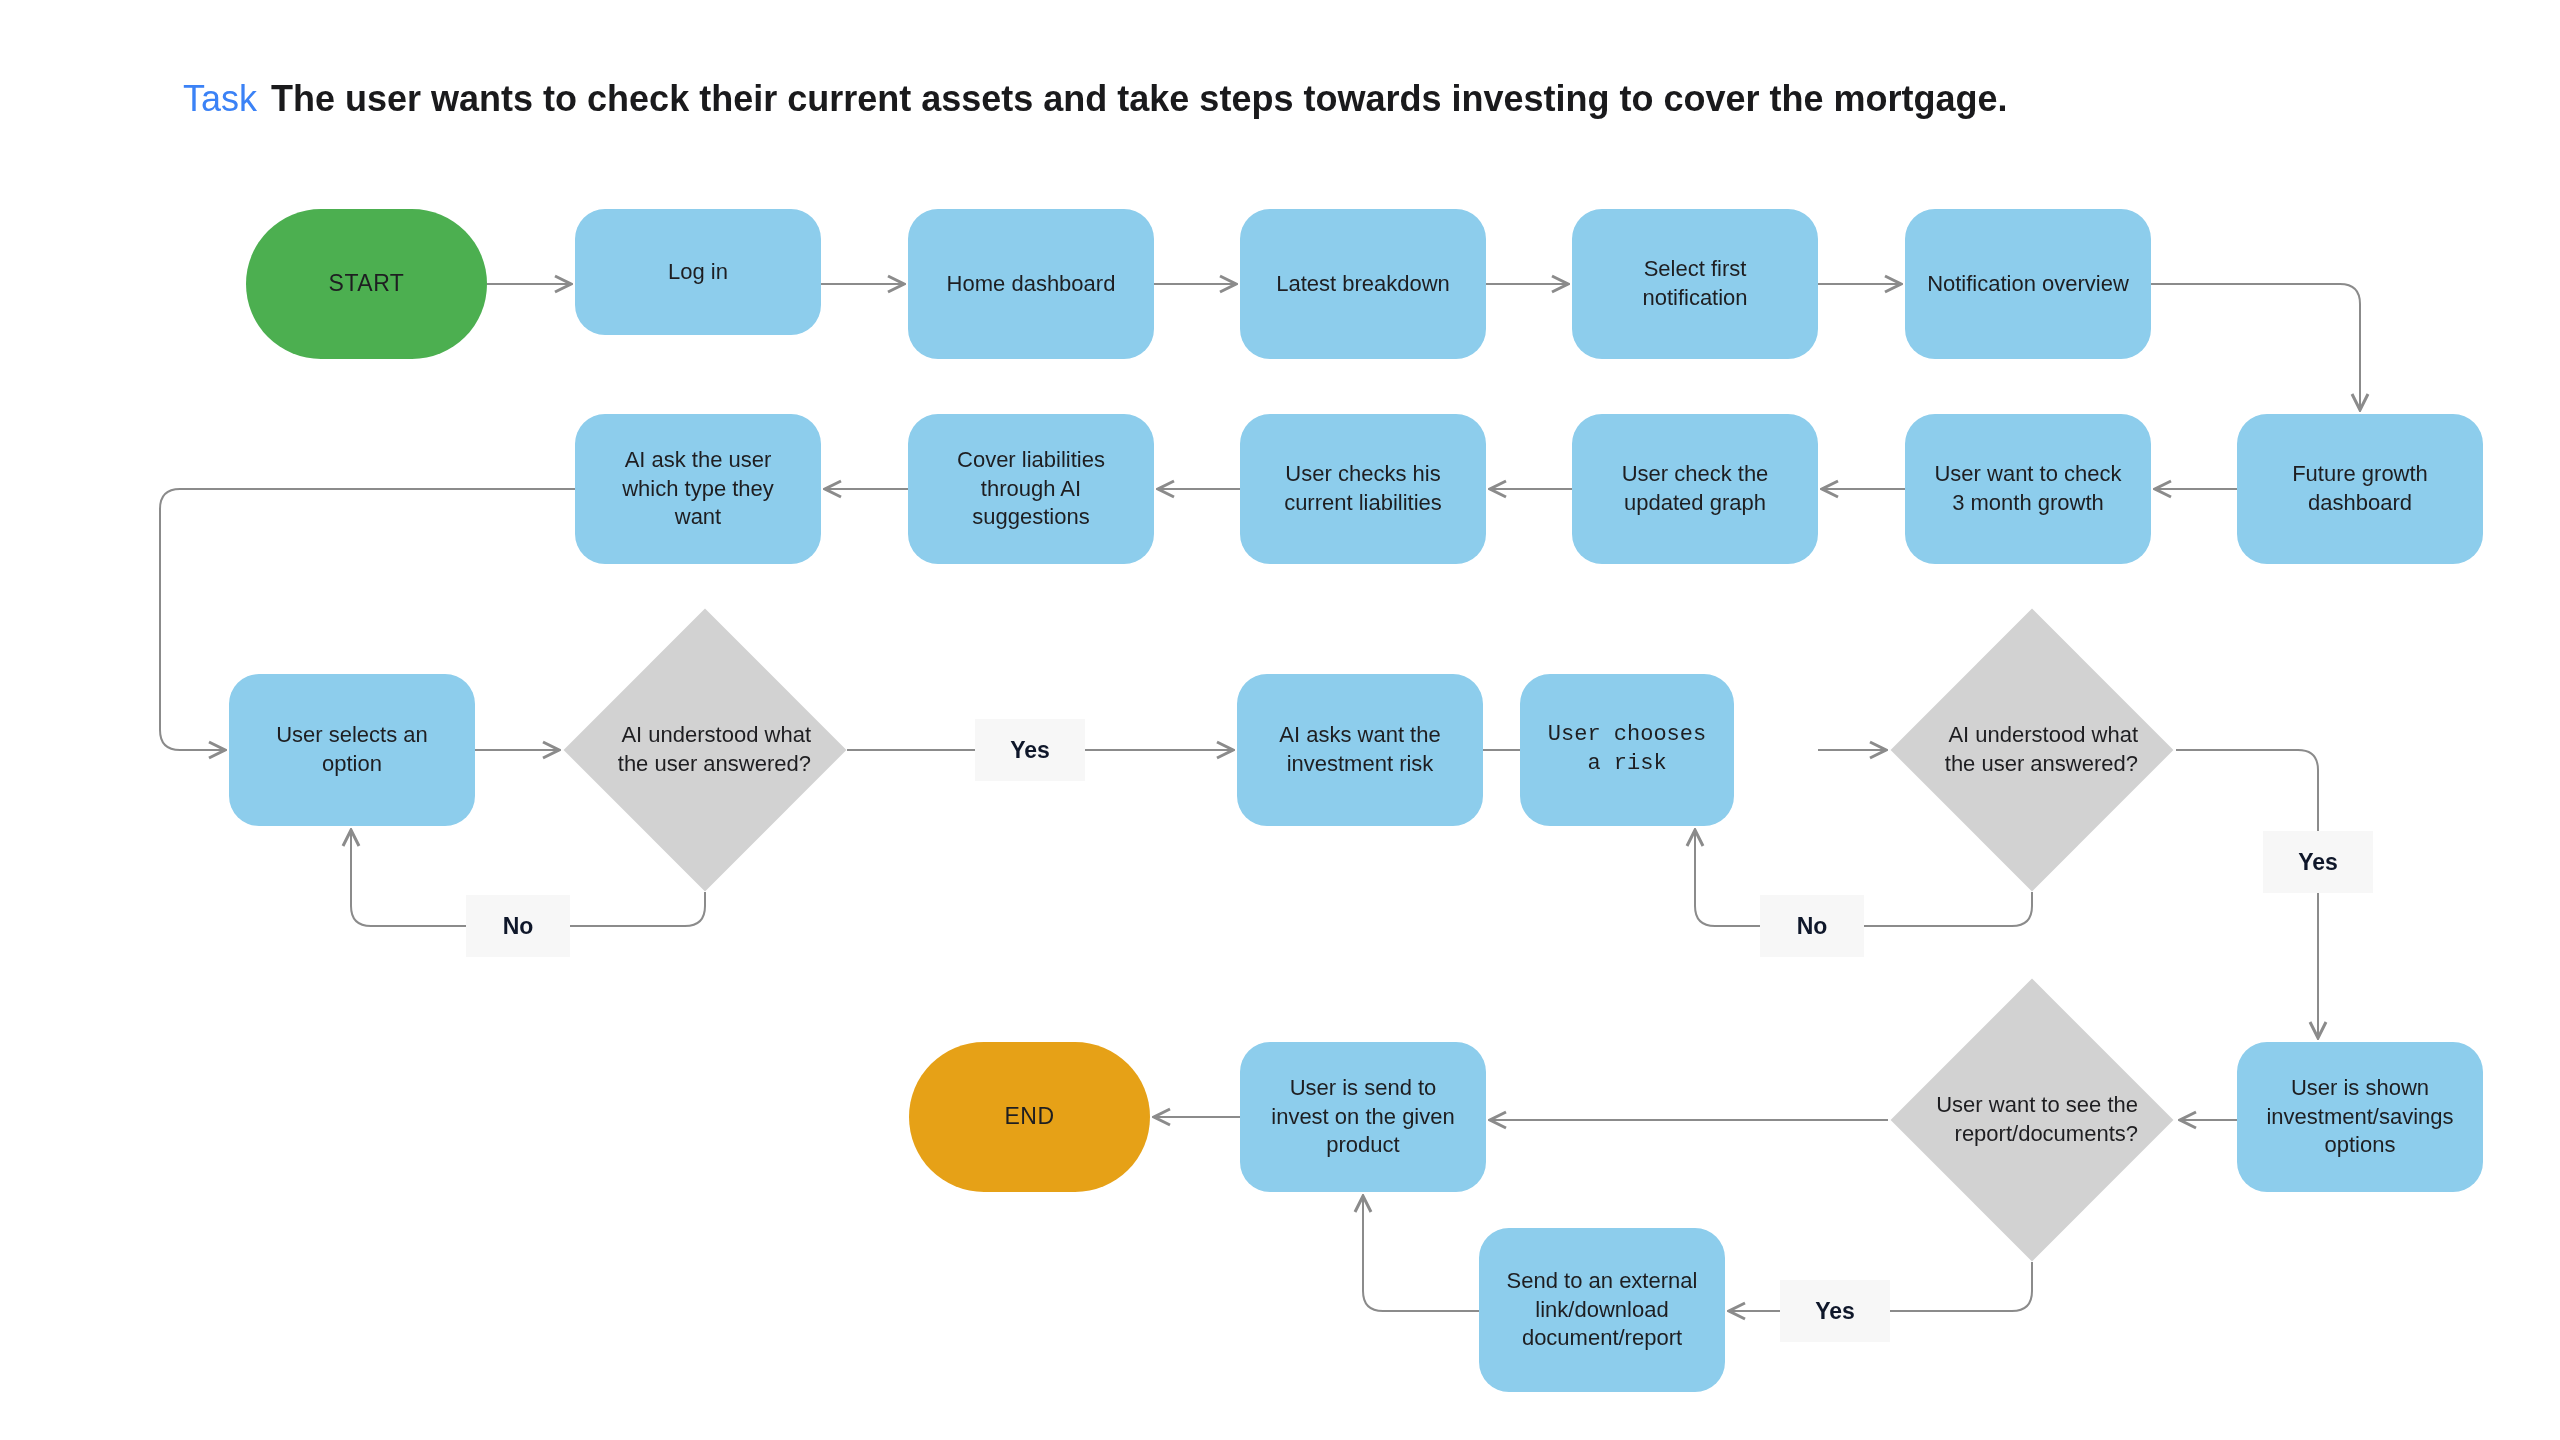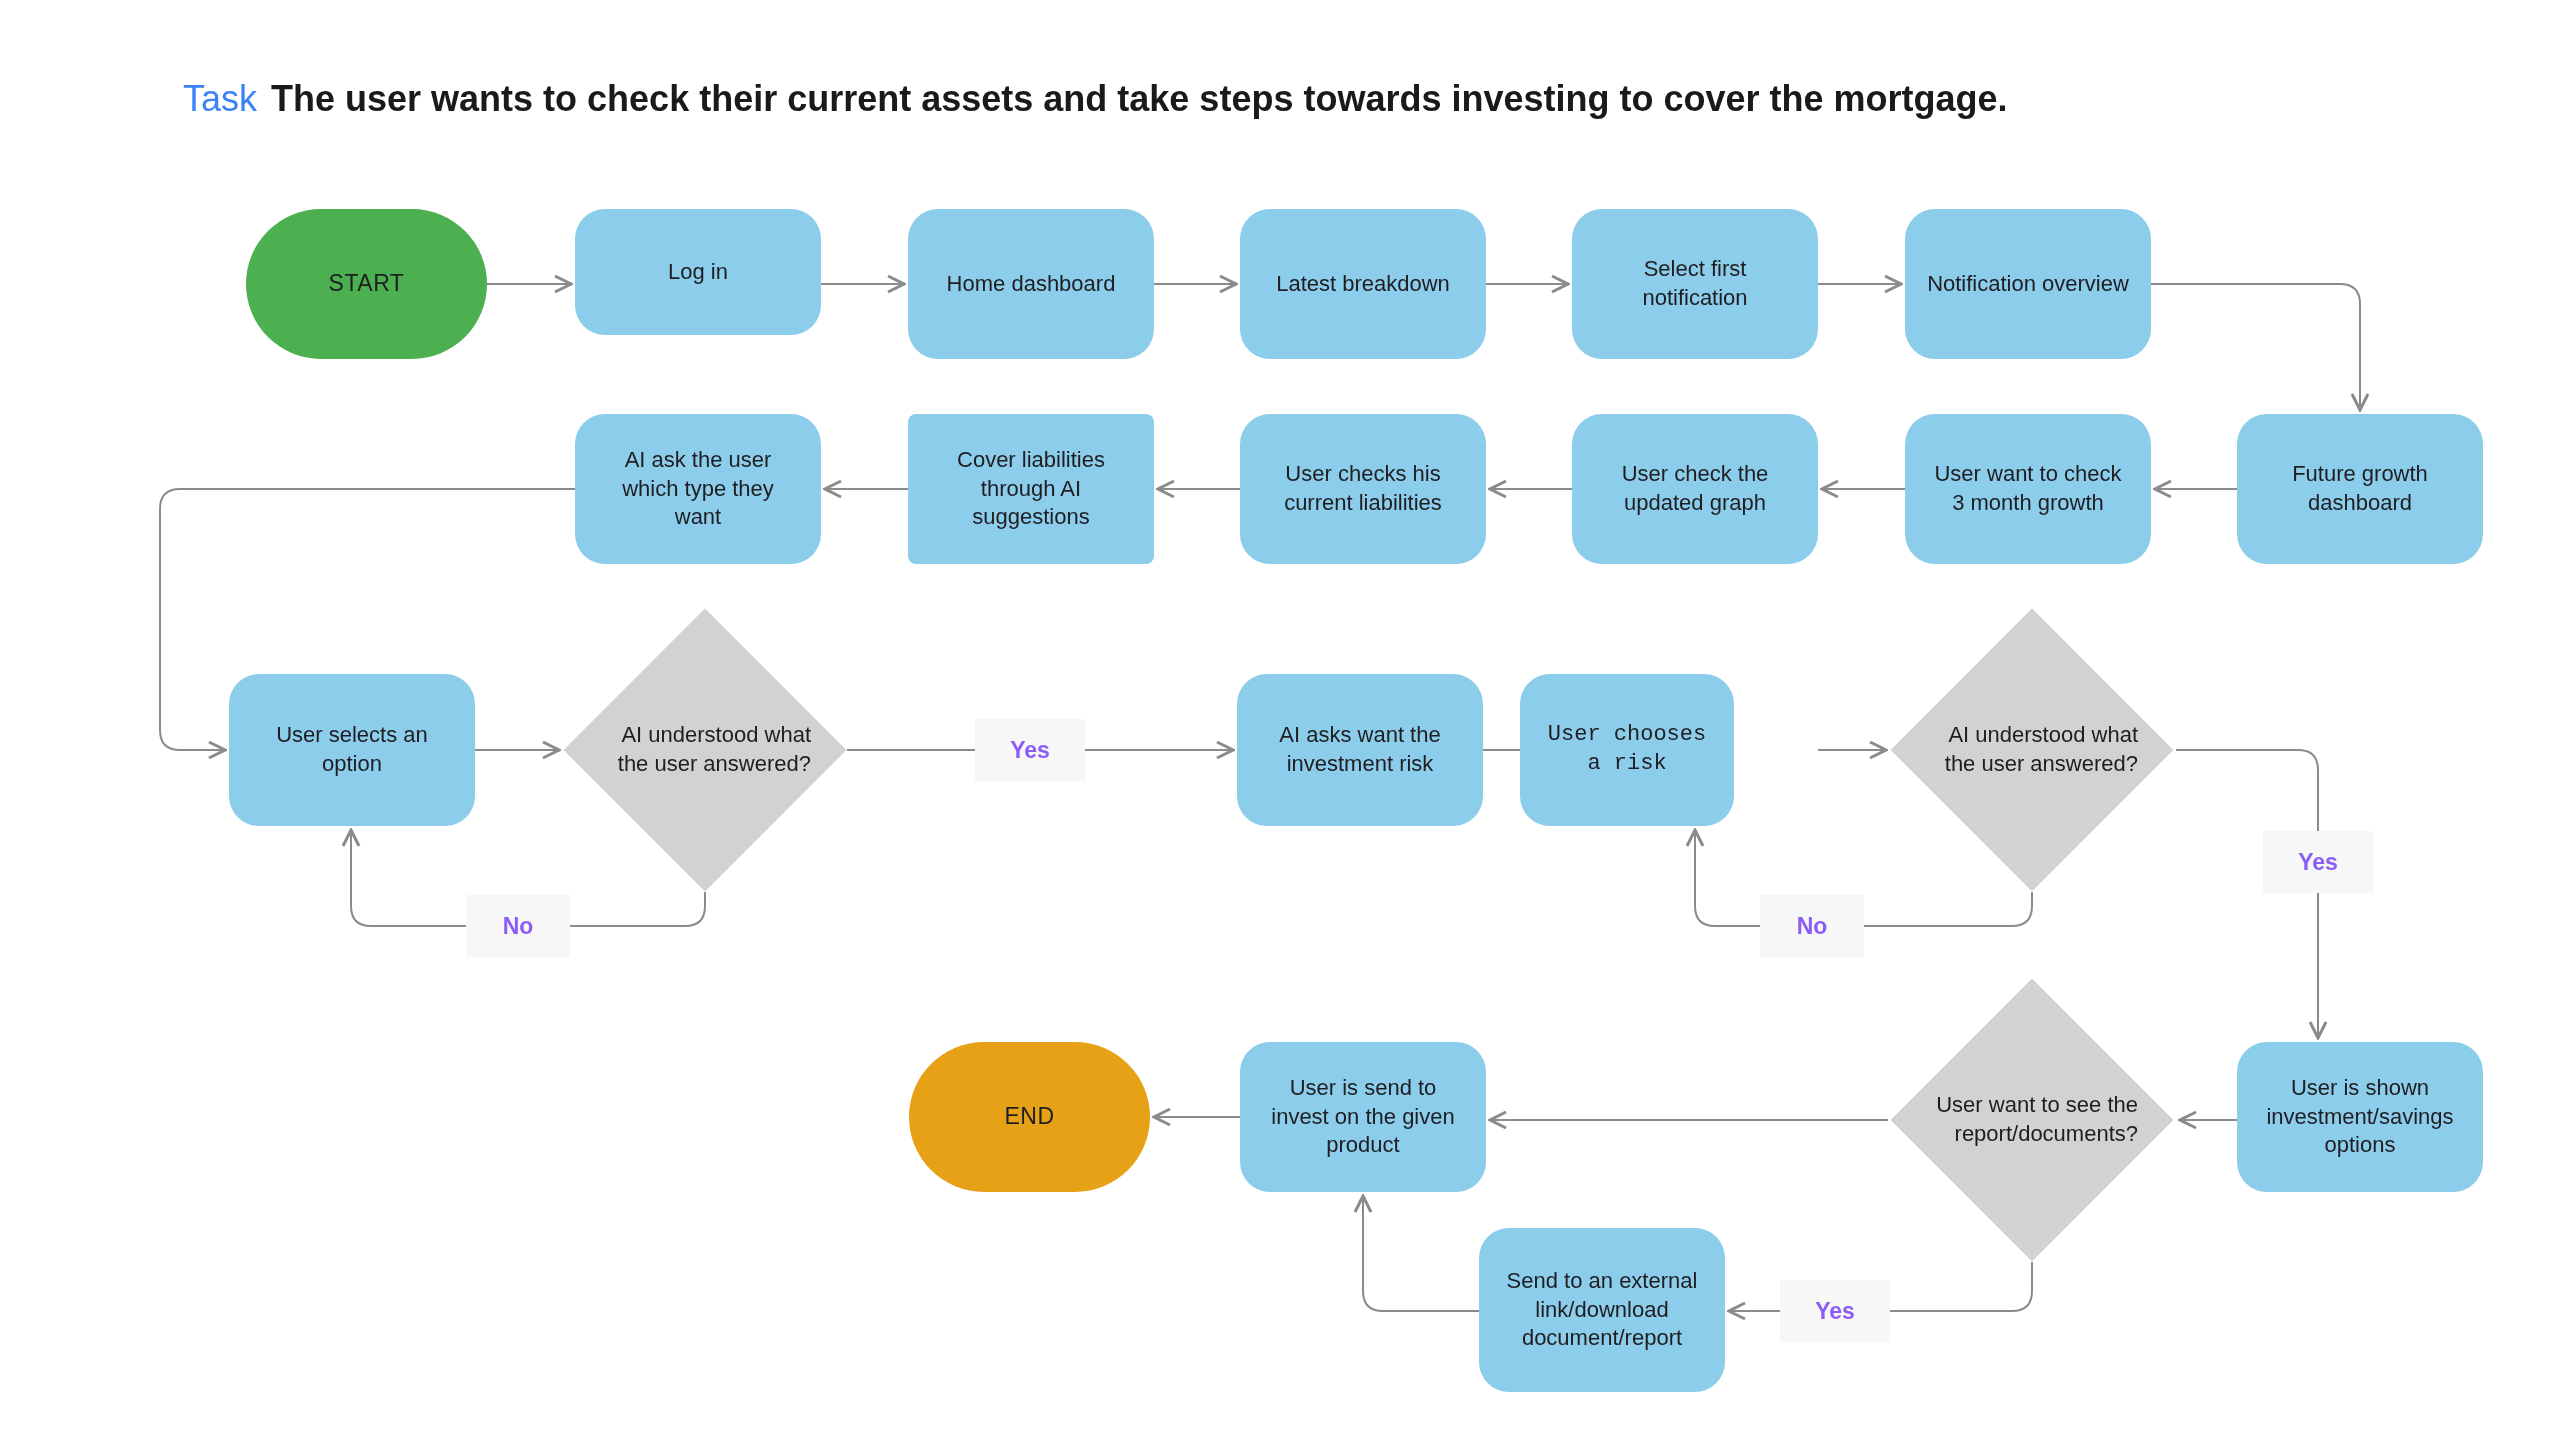--- a/index.html
+++ b/index.html
@@ -39,21 +39,21 @@
     position:absolute;left:42px;top:42px;width:200px;height:200px;
     background:var(--decision-gray);transform:rotate(45deg);
   }
   .diamond-label{
     position:absolute;inset:0;display:flex;align-items:center;justify-content:center;
     text-align:right;font-size:22px;line-height:1.3;padding:0 36px;box-sizing:border-box;
   }
   .edge-label{
     position:absolute;z-index:3;background:var(--label-bg);
     display:flex;align-items:center;justify-content:center;
-    font-weight:700;font-size:23px;color:#8b5cf6;
+    font-weight:700;font-size:23px;color:#0f172a;
   }
   .lbl-yes{width:110px;height:62px;}
   .lbl-no{width:104px;height:62px;}
 </style>
 </head>
 <body>
 
 <div class="canvas">
 
   <div class="title">
@@ -118,21 +118,21 @@
   </div>
   <div class="node process" style="left:1905px;top:414px;width:246px;height:150px;">
     <span>User want to check 3 month growth</span>
   </div>
   <div class="node process" style="left:1572px;top:414px;width:246px;height:150px;">
     <span>User check the updated graph</span>
   </div>
   <div class="node process" style="left:1240px;top:414px;width:246px;height:150px;">
     <span>User checks his current liabilities</span>
   </div>
-  <div class="node process" style="left:908px;top:414px;width:246px;height:150px;border-radius:8px;">
+  <div class="node process" style="left:908px;top:414px;width:246px;height:150px;">
     <span>Cover liabilities through AI suggestions</span>
   </div>
   <div class="node process" style="left:575px;top:414px;width:246px;height:150px;">
     <span>AI ask the user which type they want</span>
   </div>
 
   <div class="node process" style="left:229px;top:674px;width:246px;height:152px;">
     <span>User selects an option</span>
   </div>
   <div class="diamond-wrap" style="left:563px;top:608px;">

